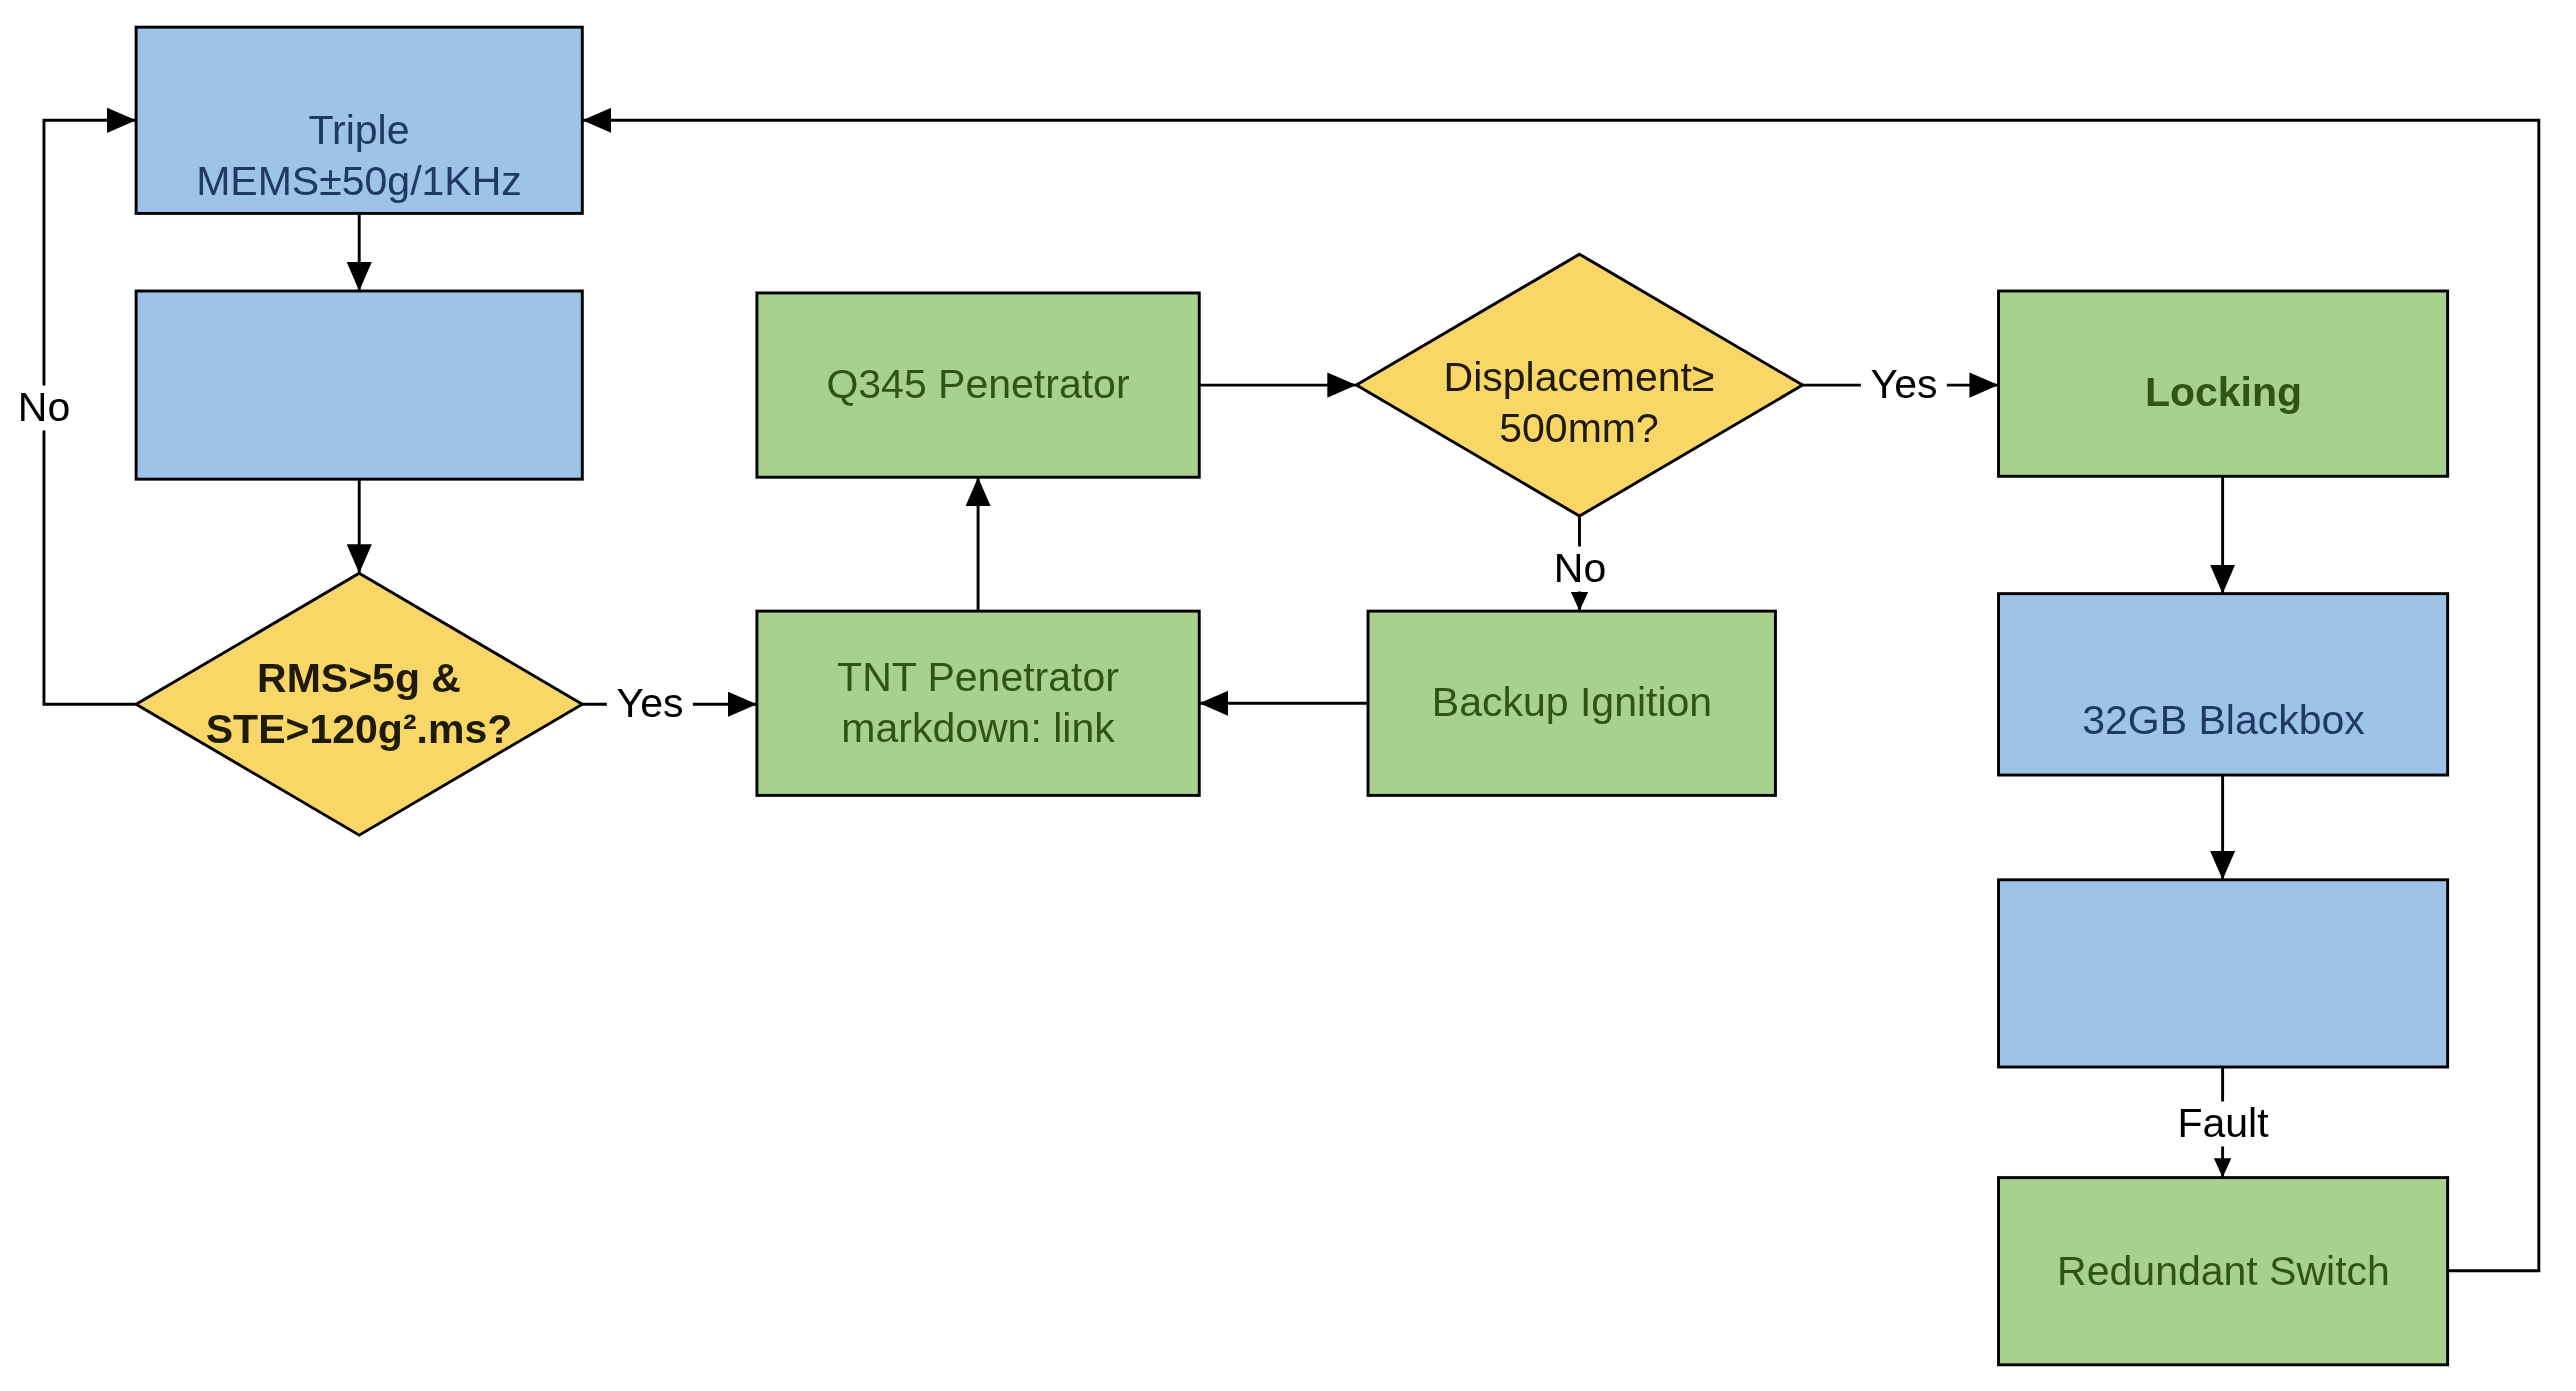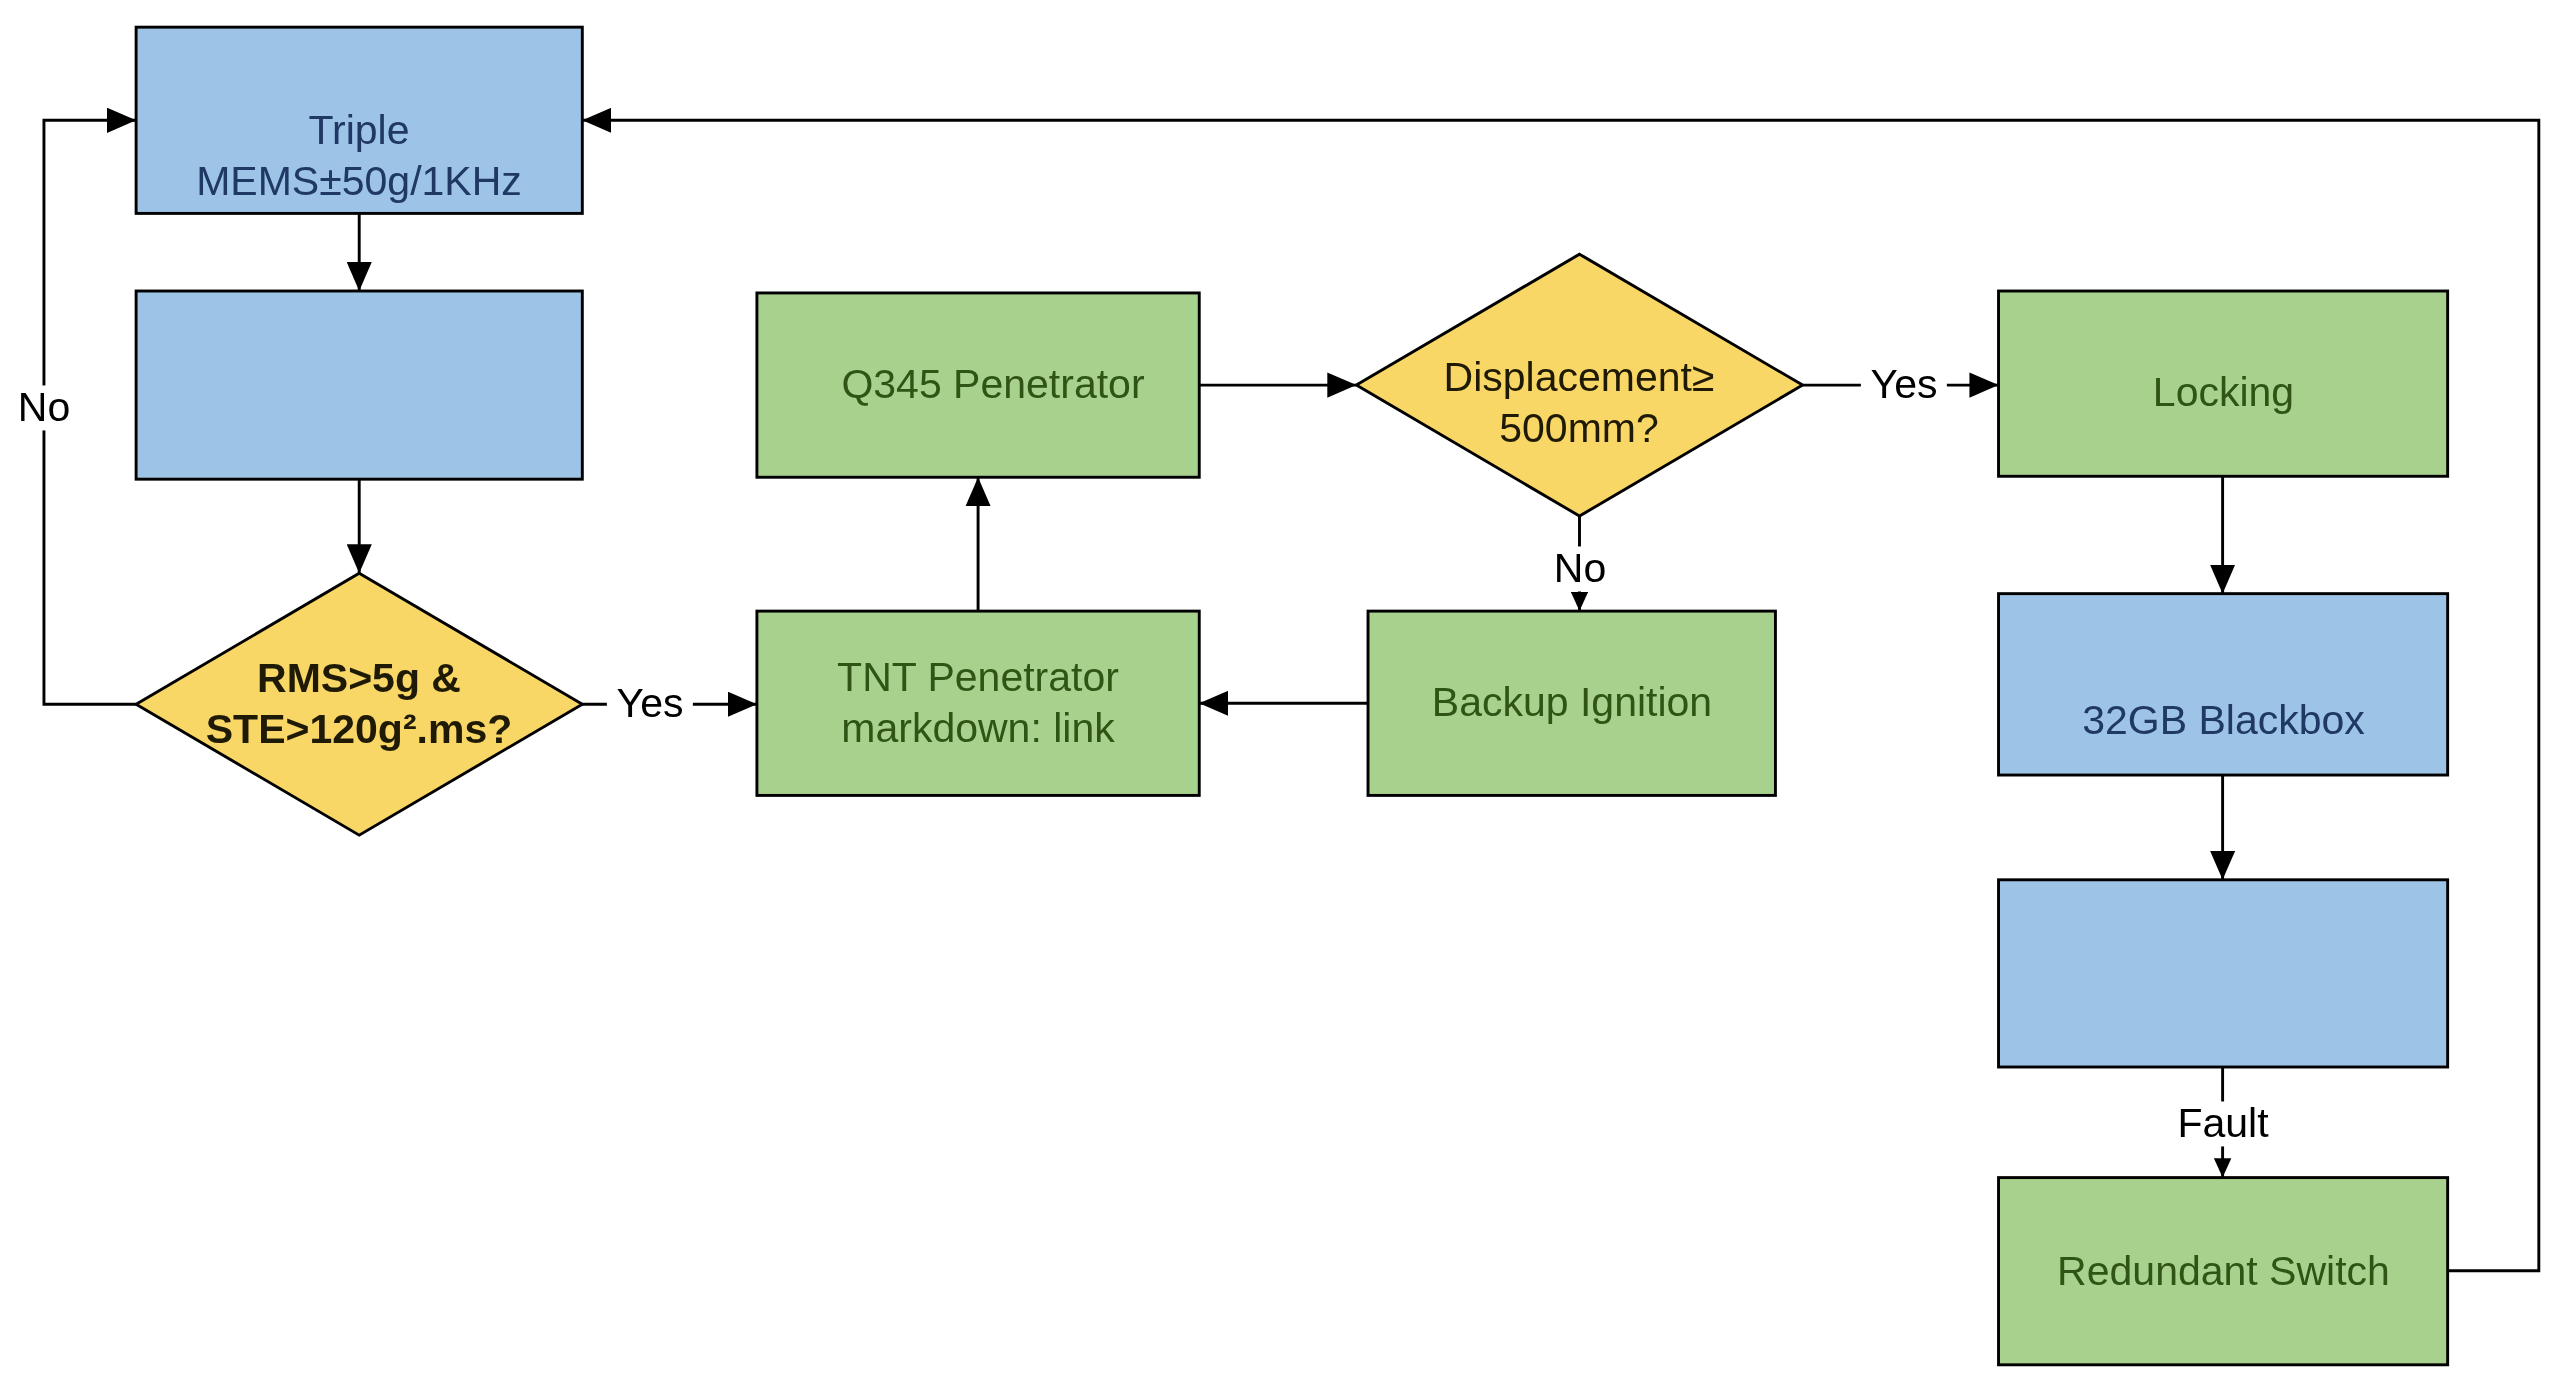--- a/index.html
+++ b/index.html
@@ -106,33 +106,33 @@
     <rect class="shape blue" x="2060" y="907" width="463" height="193"></rect>
     <rect class="shape green" x="2060" y="1214" width="463" height="193"></rect>
   </svg>
 
   <div class="node-label c-blue" style="left:136px;  top:27px;   width:446px; height:186px;">
       <span class="txt">Triple MEMS±50g/1KHz</span>
     </div>
   <div class="node-label c-yellow" style="left:136px;  top:573px;  width:446px; height:262px;font-weight:bold;">
       <span class="txt w-rms">RMS&gt;5g &amp; STE&gt;120g².ms?</span>
     </div>
-  <div class="node-label c-green" style="left:757px;  top:293px;  width:442px; height:184px;padding-left:15px;">
+  <div class="node-label c-green" style="left:757px;  top:293px;  width:442px; height:184px;">
       <span class="txt">Q345 Penetrator</span>
     </div>
   <div class="node-label c-green" style="left:757px;  top:611px;  width:442px; height:184px;">
       <span class="txt">TNT Penetrator markdown: link</span>
     </div>
   <div class="node-label c-yellow" style="left:1356px; top:254px;  width:446px; height:262px;">
       <span class="txt w-disp">Displacement≥500mm?</span>
     </div>
   <div class="node-label c-green" style="left:1368px; top:611px;  width:408px; height:184px;">
       <span class="txt">Backup Ignition</span>
     </div>
-  <div class="node-label c-green" style="left:1999px; top:291px;  width:449px; height:203px;">
+  <div class="node-label c-green" style="left:1999px; top:291px;  width:449px; height:203px;font-weight:bold;">
       <span class="txt">Locking</span>
     </div>
   <div class="node-label c-blue" style="left:1999px; top:594px;  width:449px; height:181px;">
       <span class="txt">32GB Blackbox</span>
     </div>
   <div class="node-label c-green" style="left:1999px; top:1178px; width:449px; height:187px;">
       <span class="txt">Redundant Switch</span>
     </div>
 
   <div class="edge-label" style="left:650px;  top:704px;">Yes</div>

